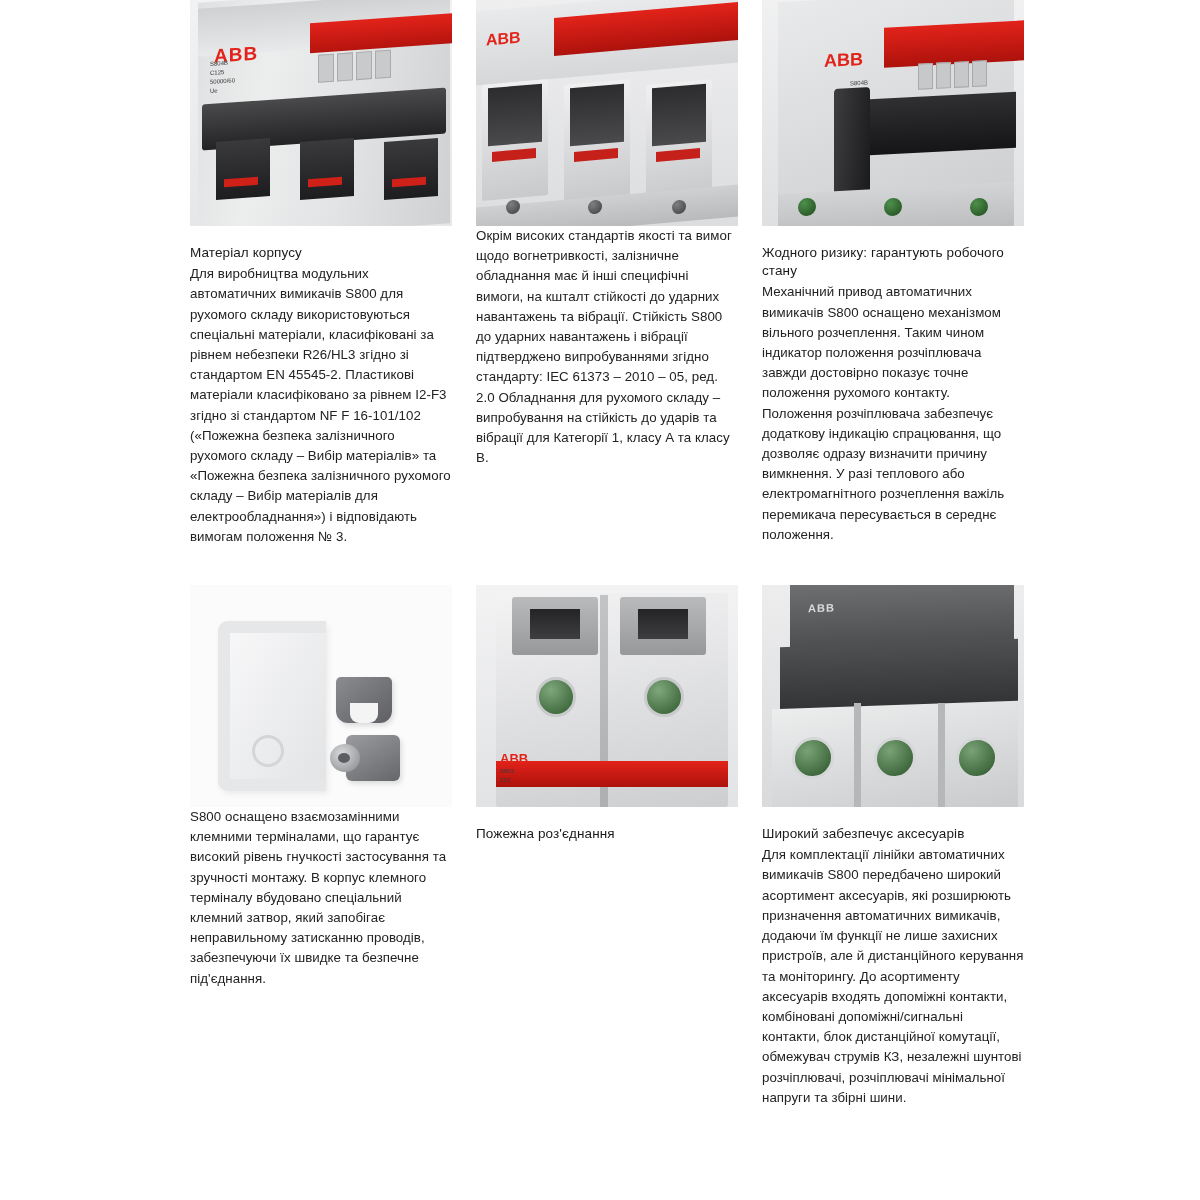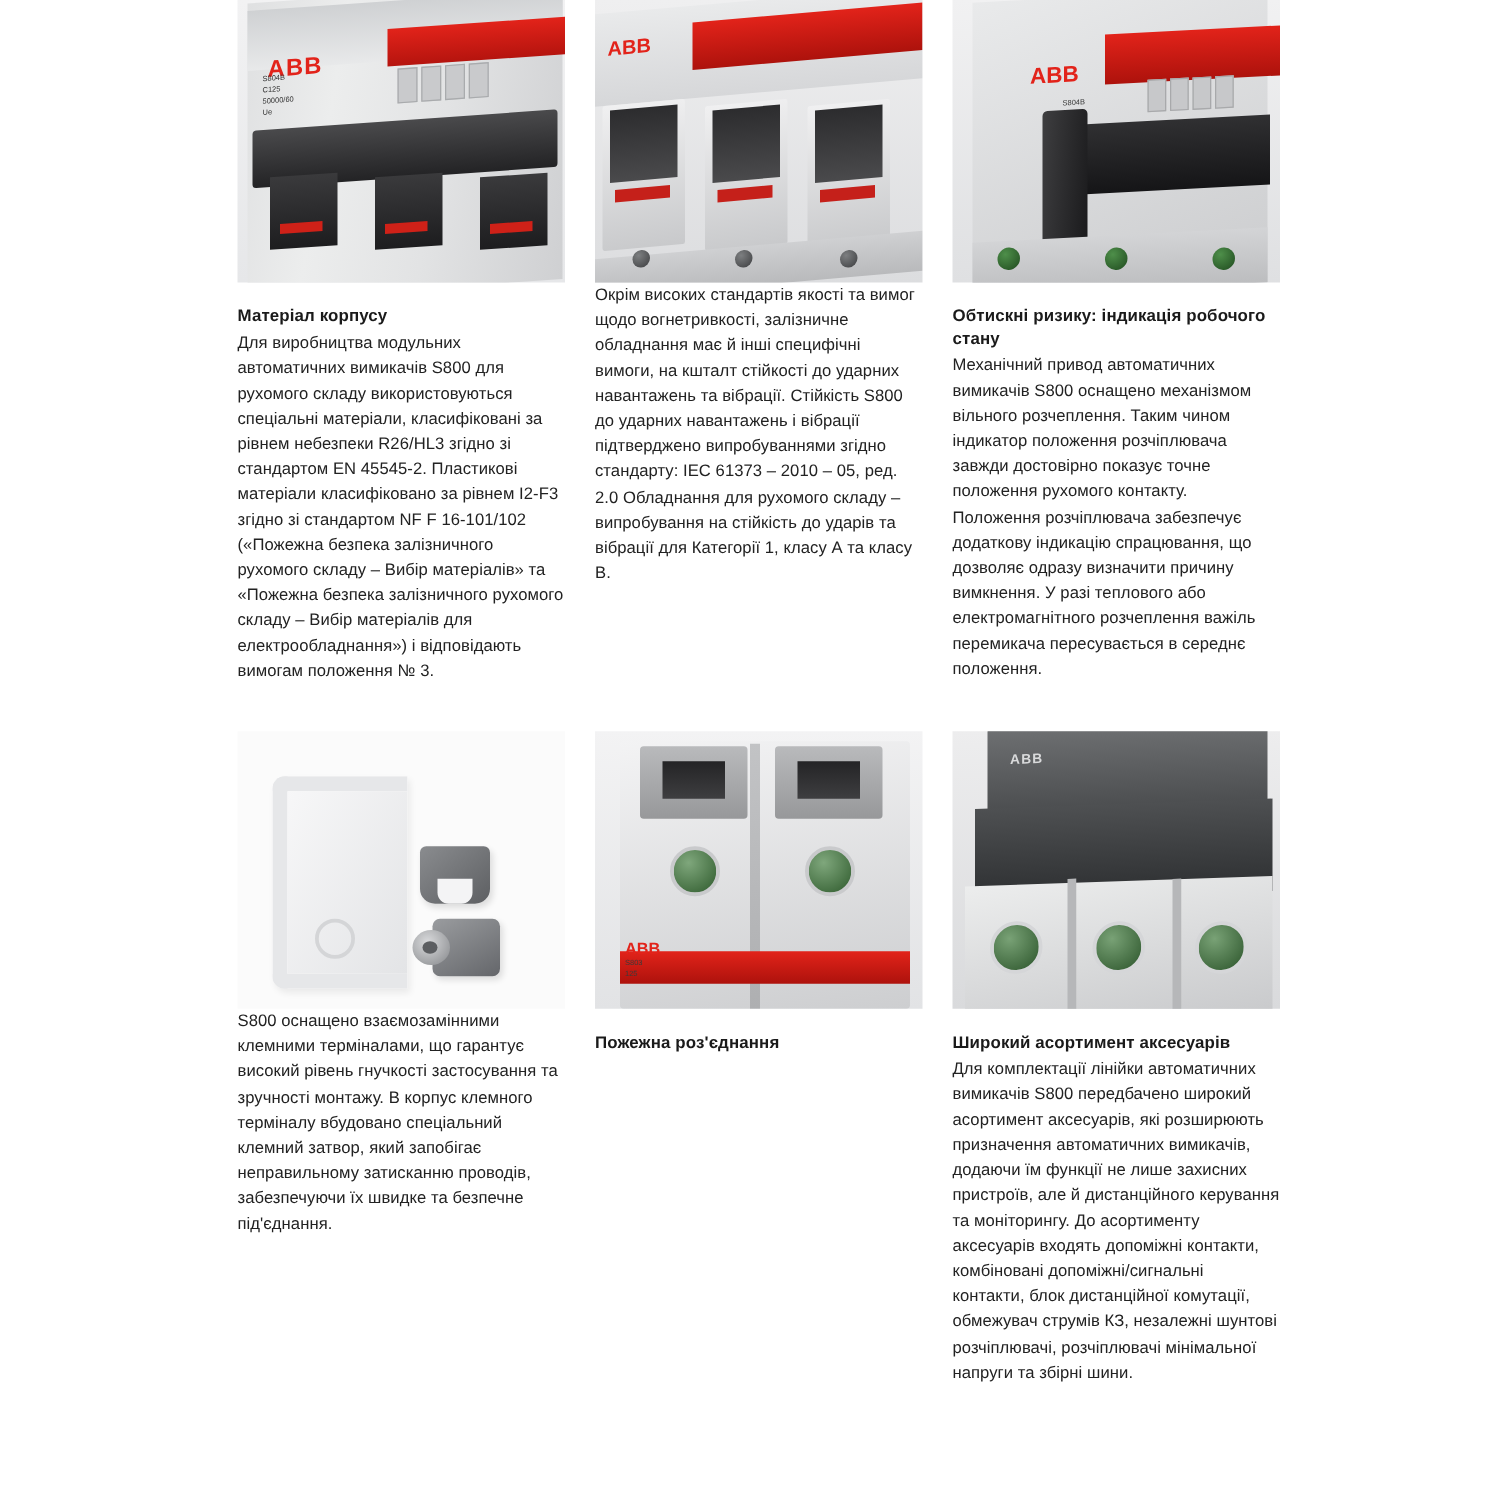--- a/index.html
+++ b/index.html
@@ -38,21 +38,21 @@
     height: 226px;
     overflow: hidden;
     position: relative;
     background: #e9eaec;
   }
   .photo.small {
     height: 222px;
   }
   .card-title {
     font-size: 13.5px;
-    font-weight: bold;
+    font-weight: normal;
     line-height: 1.35;
     margin: 18px 0 2px 0;
     color: #1a1a1a;
     letter-spacing: 0.1px;
   }
   .card-body {
     font-size: 13.3px;
     line-height: 1.52;
     color: #222222;
     margin: 0;
@@ -396,21 +396,21 @@
             <i></i>
             <i></i>
           </div>
         <div class="window"></div>
         <div class="lever"></div>
         <div class="bottom"></div>
         <div class="greendot g1"></div>
         <div class="greendot g2"></div>
         <div class="greendot g3"></div>
       </div>
-      <div class="card-title">Обтискні ризику: індикація робочого стану</div>
+      <div class="card-title">Жодного ризику: гарантують робочого стану</div>
       <p class="card-body">Механічний привод автоматичних вимикачів S800 оснащено механізмом вільного розчеплення. Таким чином індикатор положення розчіплювача завжди достовірно показує точне положення рухомого контакту. Положення розчіплювача забезпечує додаткову індикацію спрацювання, що дозволяє одразу визначити причину вимкнення. У разі теплового або електромагнітного розчеплення важіль перемикача пересувається в середнє положення.</p>
     </div>
   </div>
 
   <div class="grid row2">
 
     <div class="cell">
       <div class="photo small ill4">
         <div class="bracket">
             <span class="hole"></span>
@@ -448,18 +448,18 @@
             <span class="txt">ABB</span>
           </div>
         <div class="mid"></div>
         <div class="face"></div>
         <div class="divider d1"></div>
           <div class="divider d2"></div>
         <div class="green g1"></div>
         <div class="green g2"></div>
         <div class="green g3"></div>
       </div>
-      <div class="card-title">Широкий асортимент аксесуарів</div>
+      <div class="card-title">Широкий забезпечує аксесуарів</div>
       <p class="card-body">Для комплектації лінійки автоматичних вимикачів S800 передбачено широкий асортимент аксесуарів, які розширюють призначення автоматичних вимикачів, додаючи їм функції не лише захисних пристроїв, але й дистанційного керування та моніторингу. До асортименту аксесуарів входять допоміжні контакти, комбіновані допоміжні/сигнальні контакти, блок дистанційної комутації, обмежувач струмів КЗ, незалежні шунтові розчіплювачі, розчіплювачі мінімальної напруги та збірні шини.</p>
     </div>
   </div>
 
 </div>
 
 </body></html>

